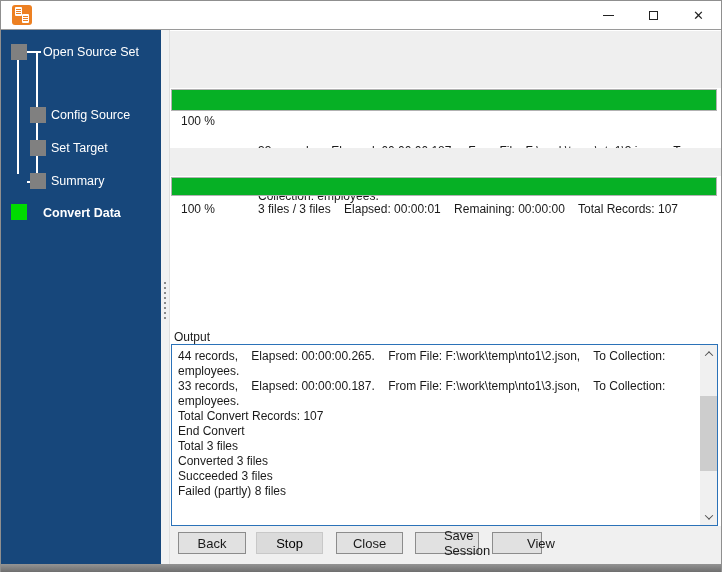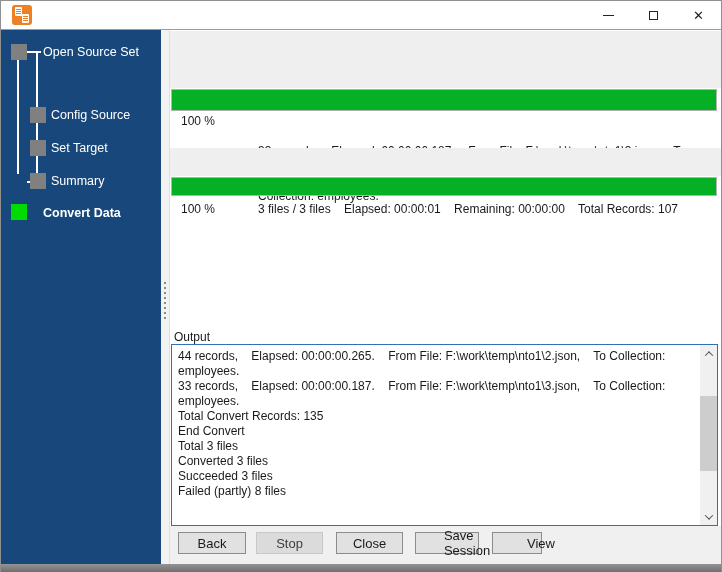--- a/index.html
+++ b/index.html
@@ -64,21 +64,21 @@
   .sb-up .chev{ transform:rotate(45deg) translate(1px,1px); }
   .sb-down .chev{ transform:rotate(225deg) translate(1px,1px); }
   .sb-thumb{ position:absolute; left:0; width:17px; top:51px; height:75px; background:#cdcdcd; }
   
   .btnbar{ position:absolute; left:0; right:0; bottom:0; height:38px; background:#f0f0f0;
     display:flex; align-items:flex-start; padding:6px 0 0 8px; }
   .btn{ height:22px; background:#e1e1e1; border:1px solid #8c8c8c; font-size:13px;
     color:#1a1a1a; display:flex; align-items:center; justify-content:center;
     font-family:"Liberation Sans", sans-serif; }
   .btn-back{ width:68px; margin-right:10px; }
-  .btn-stop{ width:67px; margin-right:13px; background:#dbdbdb; border-color:#c8c8c8; color:#404040; }
+  .btn-stop{ width:67px; margin-right:13px; background:#dbdbdb; border-color:#c8c8c8; color:#000000; }
   .btn-close{ width:67px; margin-right:12px; }
   .btn-save{ width:64px; margin-right:13px;padding-left:40px; }
   .btn-view{ width:47px;padding-left:48px; }
   
   .footer{ height:8px; flex:none; background:linear-gradient(#949494,#6e6e6e); }
 </style>
 </head>
 <body>
 
 <div id="window">
@@ -155,21 +155,21 @@
       </div>
 
       <div class="output-label">Output</div>
 
       <div class="output-box">
         <div class="output-text">
           <div>44 records,    Elapsed: 00:00:00.265.    From File: F:\work\temp\nto1\2.json,    To Collection:</div>
           <div>employees.</div>
           <div>33 records,    Elapsed: 00:00:00.187.    From File: F:\work\temp\nto1\3.json,    To Collection:</div>
           <div>employees.</div>
-          <div>Total Convert Records: 135</div>
+          <div>Total Convert Records: 107</div>
           <div>End Convert</div>
           <div>Total 3 files</div>
           <div>Converted 3 files</div>
           <div>Succeeded 3 files</div>
           <div>Failed (partly) 8 files</div>
         </div>
         <div class="scrollbar">
           <div class="sb-btn sb-up">
             <div class="chev"></div>
           </div>

